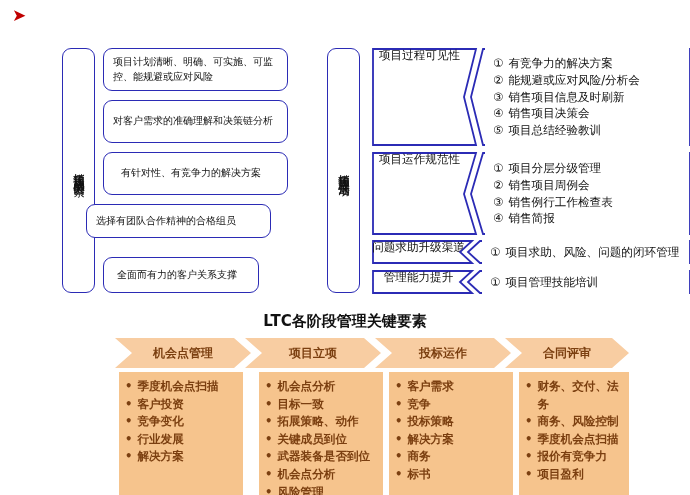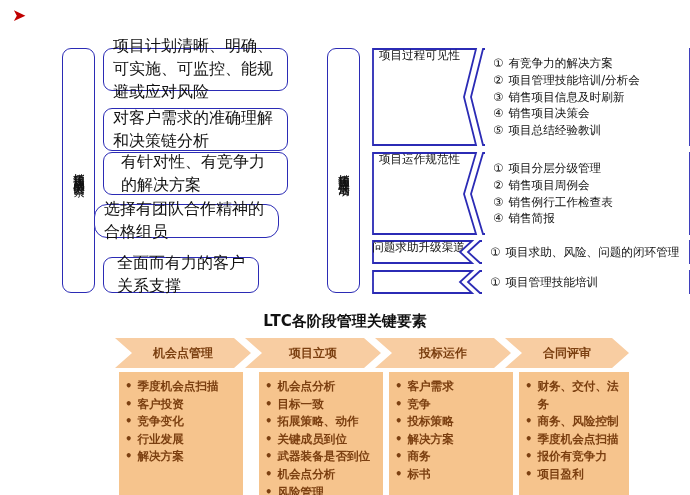--- a/index.html
+++ b/index.html
@@ -64,21 +64,21 @@
     position: absolute;
     border: 1.6px solid #2b2bb5;
     border-radius: 9px;
     box-sizing: border-box;
     background: #ffffff;
     display: flex;
     align-items: center;
     padding: 3px 9px;
   }
   .rbox .rtext {
-    font-size: 16px;
+    font-size: 10px;
     line-height: 1.42;
     color: #111111;
   }
 
   
   .arow {
     position: absolute;
     left: 372px;
   }
   .arow .acap {
@@ -206,27 +206,27 @@
   <span class="arrow-bullet">➤</span>
 </div>
 
 <div class="vlabel" id="left-label" style="left:62px; top:48px; width:33px; height:245px;">
   <span class="vtext">销售项目成功的关键因素</span>
 </div>
 
 <div class="rbox" style="left:103px; top:48px; width:185px; height:43px;">
   <span class="rtext">项目计划清晰、明确、可实施、可监控、能规避或应对风险</span>
 </div>
-<div class="rbox" style="left:103px; top:100px; width:185px; height:43px;margin-top:8px;">
+<div class="rbox" style="left:103px; top:100px; width:185px; height:43px;">
   <span class="rtext">对客户需求的准确理解和决策链分析</span>
 </div>
 <div class="rbox" style="left:103px; top:152px; width:185px; height:43px;padding-left:17px;">
   <span class="rtext">有针对性、有竞争力的解决方案</span>
 </div>
-<div class="rbox" style="left:94px; top:204px; width:185px; height:34px;border-radius:13px;">
+<div class="rbox" style="left:86px; top:204px; width:185px; height:34px;">
   <span class="rtext">选择有团队合作精神的合格组员</span>
 </div>
 <div class="rbox" style="left:103px; top:257px; width:156px; height:36px;padding-left:13px;">
   <span class="rtext">全面而有力的客户关系支撑</span>
 </div>
 
 <div class="vlabel" id="right-label" style="left:327px; top:48px; width:33px; height:245px;">
   <span class="vtext">销售项目管理关键活动</span>
 </div>
 
@@ -241,21 +241,21 @@
     <path d="M13,1 L1,49 L13,97 H219 V1 Z" fill="#ffffff" stroke="#2b2bb5" stroke-width="1.8"></path>
   </svg>
   <div class="abody" style="left:113px; width:204px; height:98px;">
     <ol>
       <li>
           <span class="num">①</span>
           <span>有竞争力的解决方案</span>
         </li>
       <li>
           <span class="num">②</span>
-          <span>项目管理技能培训/分析会</span>
+          <span>能规避或应对风险/分析会</span>
         </li>
       <li>
           <span class="num">③</span>
           <span>销售项目信息及时刷新</span>
         </li>
       <li>
           <span class="num">④</span>
           <span>销售项目决策会</span>
         </li>
       <li>
@@ -315,20 +315,23 @@
           <span>项目求助、风险、问题的闭环管理</span>
         </li>
     </ol>
   </div>
 </div>
 
 <div class="arow" style="top:270px; width:316px; height:24px;">
   <svg class="capline" width="110" height="24" viewBox="0 0 110 24">
     <path d="M1,1 H100 L88,12 L100,23 H1 Z" fill="#ffffff" stroke="#2b2bb5" stroke-width="1.8"></path>
   </svg>
+  <div class="acap" style="width:101px; height:24px; border:none; background:transparent;">
+    <span class="acap-inner" style="padding-right:8px;">管理能力提升</span>
+  </div>
   <svg class="capline" style="left:95px;" width="223" height="24" viewBox="0 0 223 24">
     <path d="M13,1 L1,12 L13,23 H222 V1 Z" fill="#ffffff" stroke="#2b2bb5" stroke-width="1.8"></path>
   </svg>
   <div class="abody" style="left:110px; width:207px; height:24px;">
     <ol>
       <li>
           <span class="num">①</span>
           <span>项目管理技能培训</span>
         </li>
     </ol>

